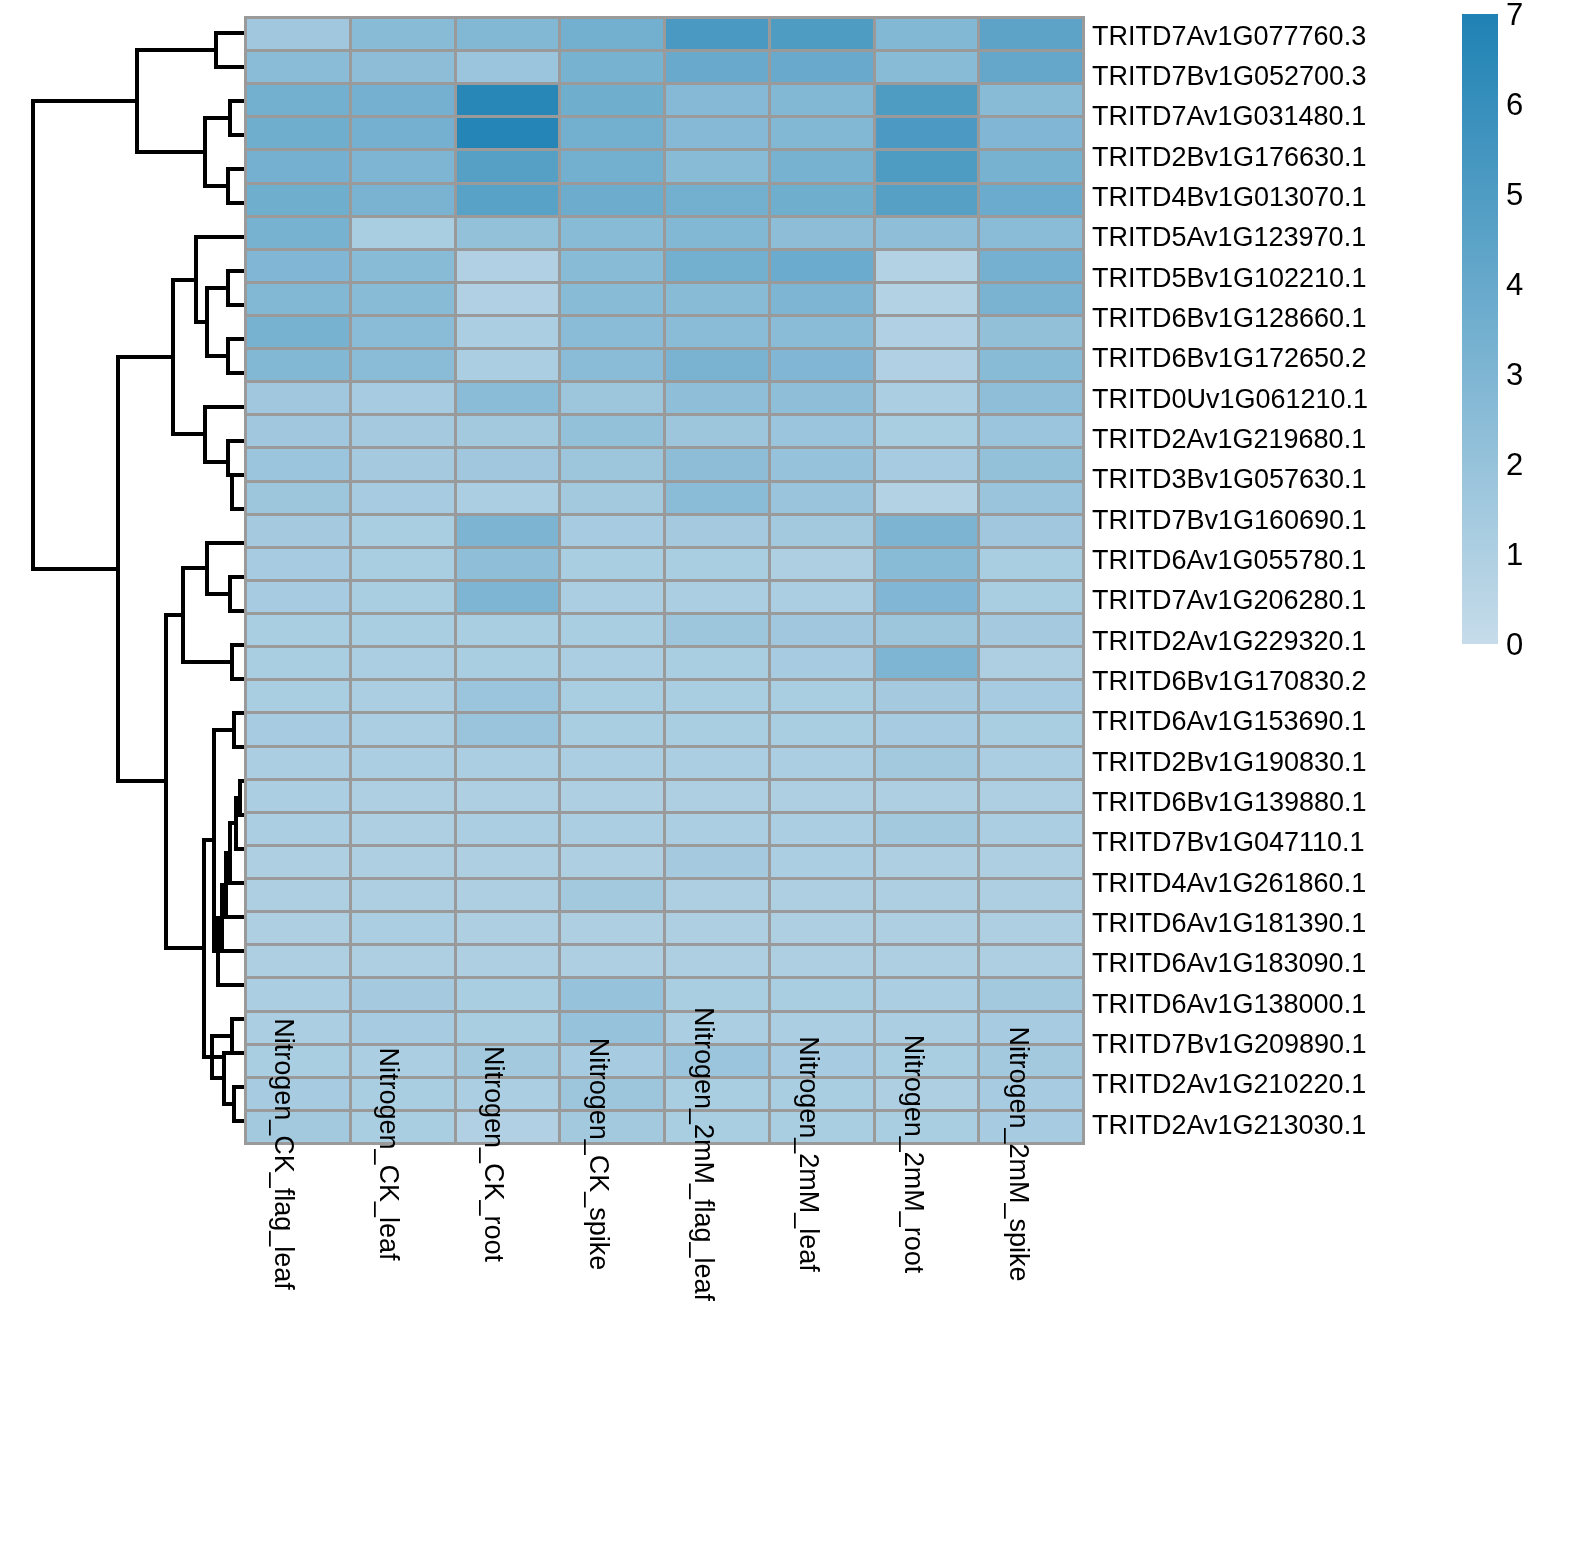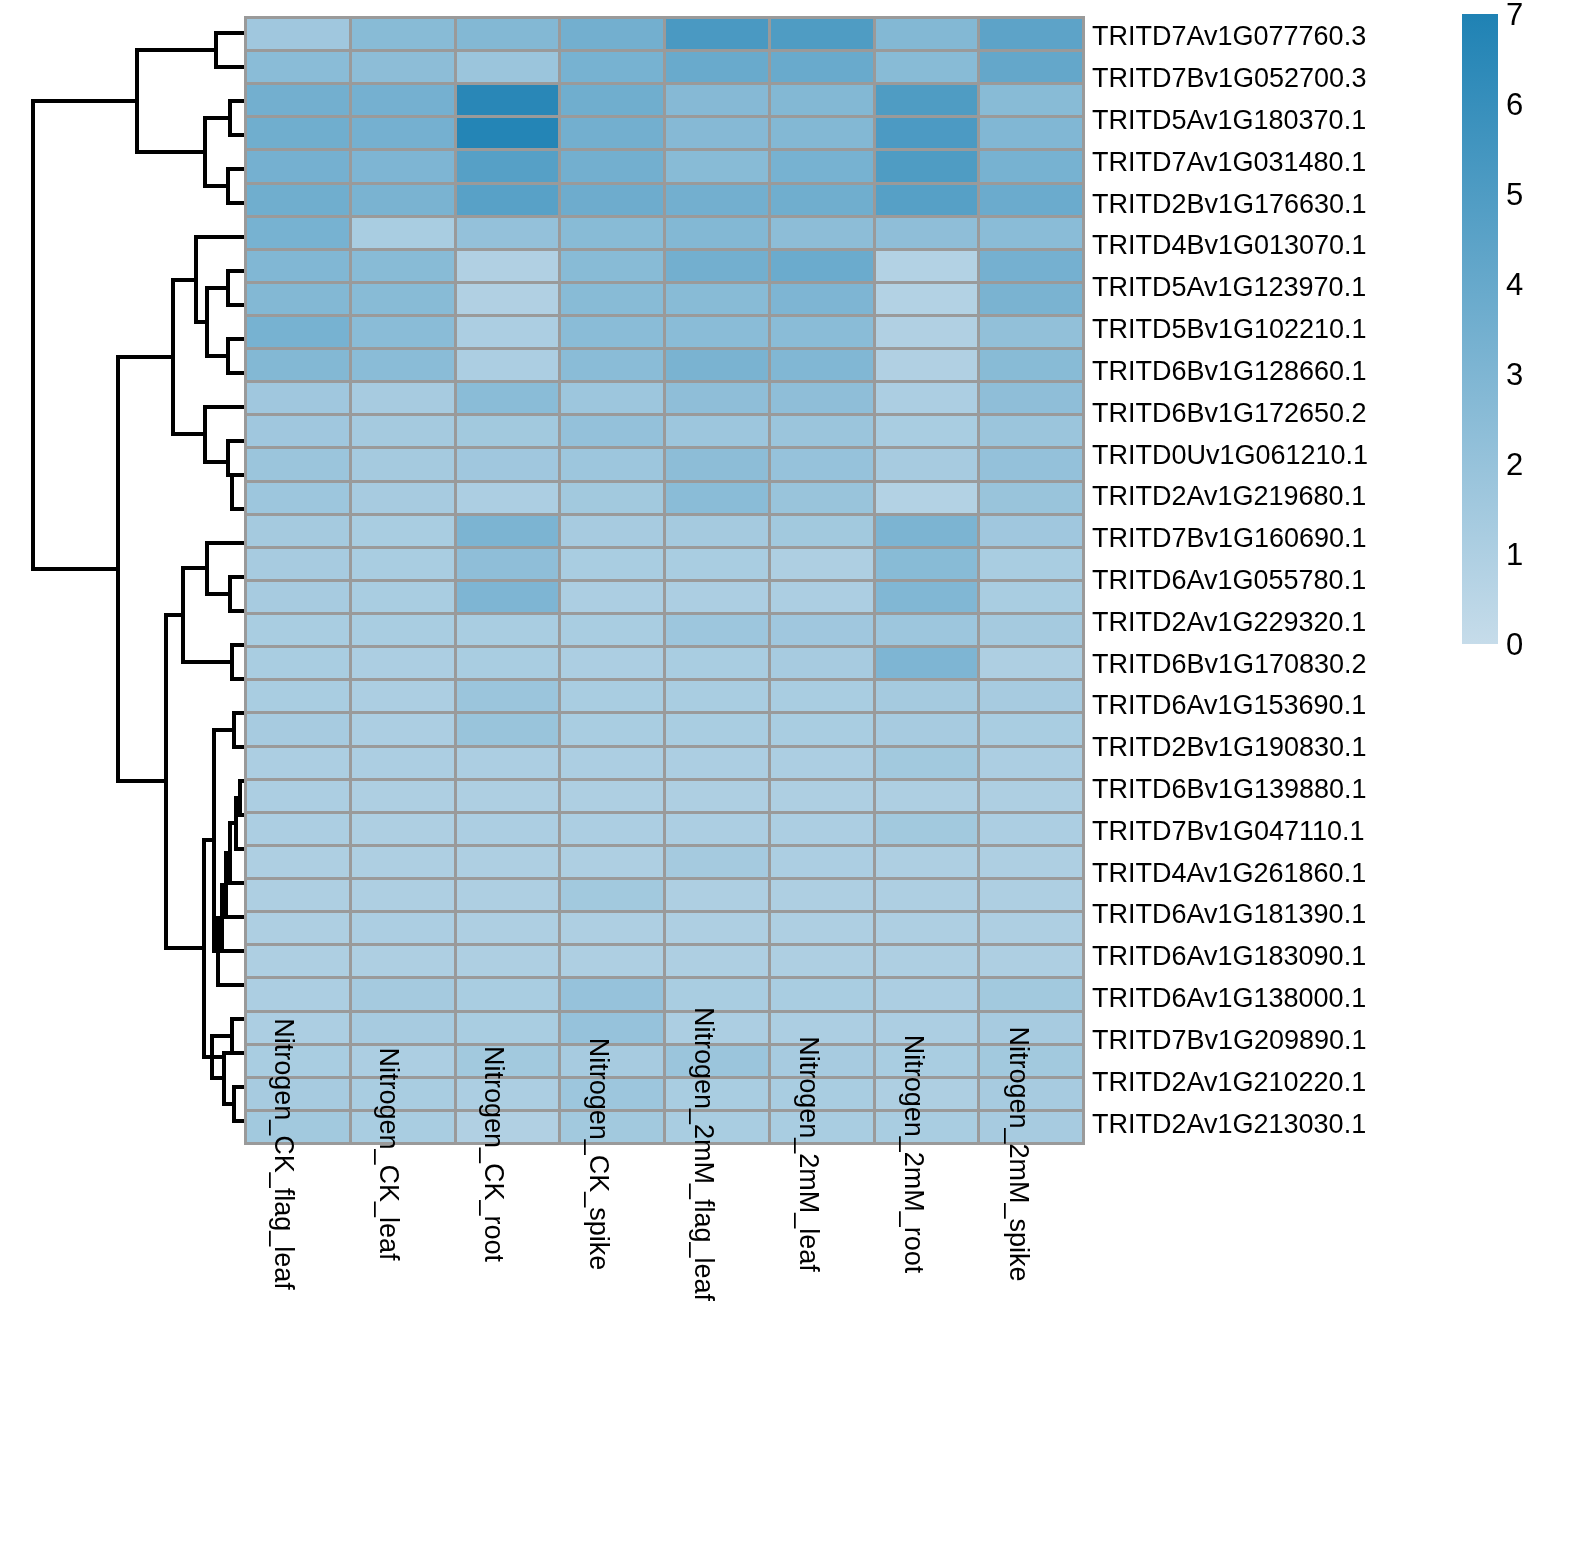--- a/index.html
+++ b/index.html
@@ -373,32 +373,33 @@
       <div class="cell" style="background: rgb(162, 201, 222);"></div>
       <div class="cell" style="background: rgb(169, 205, 225);"></div>
       <div class="cell" style="background: rgb(169, 205, 225);"></div>
       <div class="cell" style="background: rgb(169, 205, 225);"></div>
       <div class="cell" style="background: rgb(167, 203, 224);"></div>
     </div>
 
   <div id="rowlabels">
       <div class="rowlabel">TRITD7Av1G077760.3</div>
       <div class="rowlabel">TRITD7Bv1G052700.3</div>
-      <div class="rowlabel">TRITD5Av1G180370.1</div>
       <div class="rowlabel">TRITD7Av1G031480.1</div>
       <div class="rowlabel">TRITD2Bv1G176630.1</div>
       <div class="rowlabel">TRITD4Bv1G013070.1</div>
       <div class="rowlabel">TRITD5Av1G123970.1</div>
       <div class="rowlabel">TRITD5Bv1G102210.1</div>
       <div class="rowlabel">TRITD6Bv1G128660.1</div>
       <div class="rowlabel">TRITD6Bv1G172650.2</div>
       <div class="rowlabel">TRITD0Uv1G061210.1</div>
       <div class="rowlabel">TRITD2Av1G219680.1</div>
+      <div class="rowlabel">TRITD3Bv1G057630.1</div>
       <div class="rowlabel">TRITD7Bv1G160690.1</div>
       <div class="rowlabel">TRITD6Av1G055780.1</div>
+      <div class="rowlabel">TRITD7Av1G206280.1</div>
       <div class="rowlabel">TRITD2Av1G229320.1</div>
       <div class="rowlabel">TRITD6Bv1G170830.2</div>
       <div class="rowlabel">TRITD6Av1G153690.1</div>
       <div class="rowlabel">TRITD2Bv1G190830.1</div>
       <div class="rowlabel">TRITD6Bv1G139880.1</div>
       <div class="rowlabel">TRITD7Bv1G047110.1</div>
       <div class="rowlabel">TRITD4Av1G261860.1</div>
       <div class="rowlabel">TRITD6Av1G181390.1</div>
       <div class="rowlabel">TRITD6Av1G183090.1</div>
       <div class="rowlabel">TRITD6Av1G138000.1</div>

